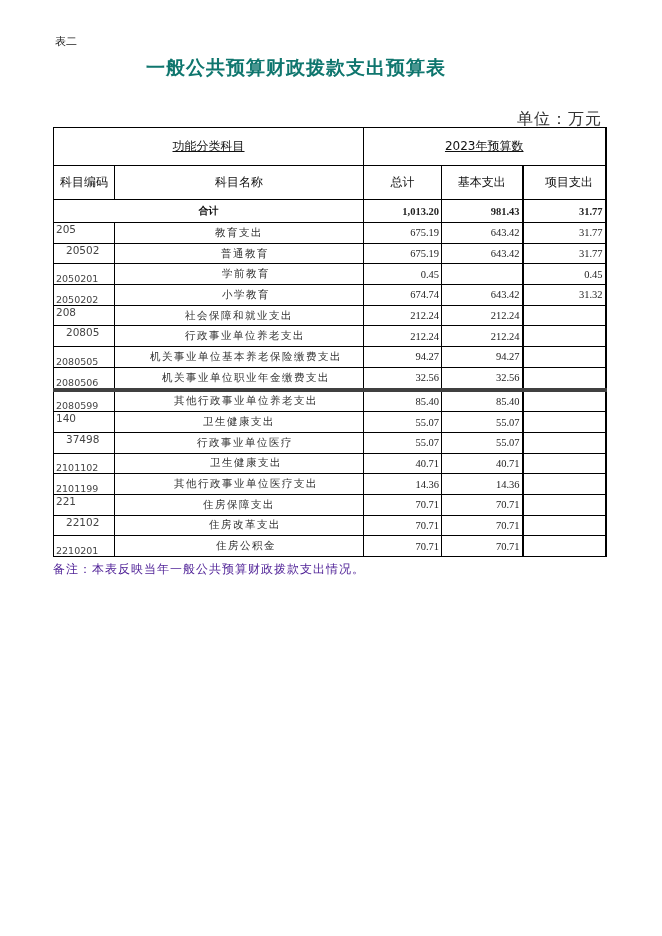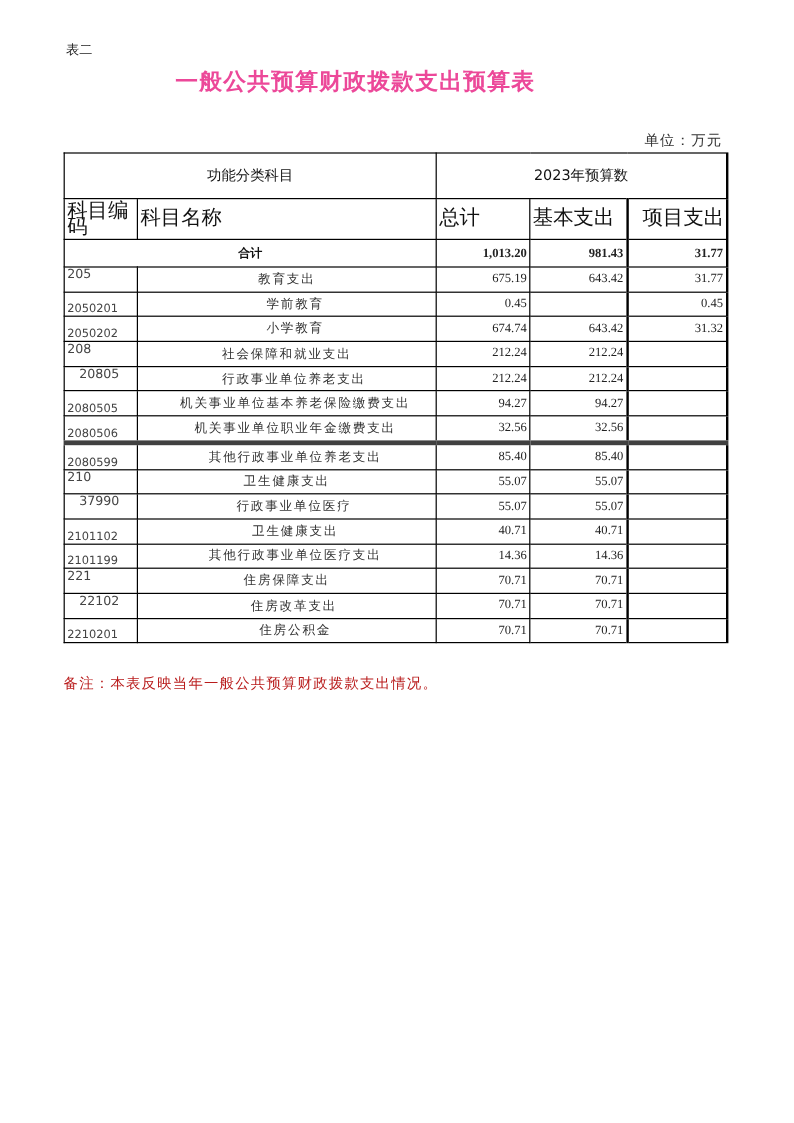--- a/index.html
+++ b/index.html
@@ -1,36 +1,36 @@
 <!DOCTYPE html>
 <html><head>
 <meta charset="utf-8">
 <style>
   html, body { margin: 0; padding: 0; background: #ffffff; }
   body { width: 662px; height: 936px; position: relative; overflow: hidden; font-family: "DejaVu Serif", serif; color: #111; }
   .label-top { position: absolute; left: 55px; top: 34px; font-size: 11px; color: #222; }
-  .title { position: absolute; left: 0; width: 592px; top: 55px; text-align: center; font-size: 19px; font-weight: bold; letter-spacing: 1px; color: #ec4899; font-family: "DejaVu Serif", serif; }
-  .unit { position: absolute; right: 60px; top: 109px; font-size: 12px; color: #333; letter-spacing: 1px; }
+  .title { position: absolute; left: 0; width: 592px; top: 55px; text-align: center; font-size: 19px; font-weight: bold; letter-spacing: 1px; color: #0f766e; font-family: "DejaVu Serif", serif; }
+  .unit { position: absolute; right: 60px; top: 109px; font-size: 16px; color: #333; letter-spacing: 1px; }
   table { position: absolute; left: 53px; top: 127px; border-collapse: collapse; table-layout: fixed; width: 552px; }
   td { border: 1px solid #000; padding: 0 2px; overflow: hidden; white-space: nowrap; }
   .outer-right { border-right: 2px solid #000; }
-  .h1 td { height: 37px; text-align: center; font-family: "DejaVu Sans", sans-serif; font-size: 12px; }
-  .h2 td { height: 33px; text-align: left; font-family: "DejaVu Sans", sans-serif; font-size: 17px; line-height: 13px; }
+  .h1 td { height: 37px; text-align: center; font-family: "DejaVu Sans", sans-serif; font-size: 12px; text-decoration: underline; }
+  .h2 td { height: 33px; text-align: center; font-family: "DejaVu Sans", sans-serif; font-size: 12px; line-height: 13px; }
   .total td { height: 22px; font-size: 10.5px; font-weight: bold; margin-top: 40px; }
   .row td { height: 19.7px; font-size: 10.5px; }
   .num { text-align: right; font-family: "Liberation Serif", serif; color: #222; }
   .code { font-family: "DejaVu Sans", sans-serif; font-size: 10px; color: #444; vertical-align: top; }
   .code.lvl3 { vertical-align: bottom; font-size: 9.5px; }
   .name { font-size: 10px; color: #333; letter-spacing: 1.5px; text-align: center; }
   .indent1 { padding-left: 14px; }
   .indent2 { padding-left: 16px; }
   .code.indent1 { padding-left: 12px; }
   .thick-top td { border-top: 4px solid #404040; }
   .col-proj { border-left: 2px solid #000; padding-left: 12px; }
-  .note { position: absolute; left: 53px; top: 561px; font-size: 12px; color: #b91c1c; letter-spacing: 1px; }
+  .note { position: absolute; left: 53px; top: 561px; font-size: 12px; color: #4c1d95; letter-spacing: 1px; }
 </style>
 </head>
 <body>
 
 <div class="label-top">表二</div>
 <div class="title">一般公共预算财政拨款支出预算表</div>
 <div class="unit">单位：万元</div>
 
 <table>
   <colgroup>
@@ -54,20 +54,27 @@
     </tr>
     <tr class="total">
       <td colspan="2" style="text-align:center; font-family:'DejaVu Sans',sans-serif; font-size:10px;">合计</td>
       <td class="num">1,013.20</td>
       <td class="num">981.43</td>
       <td class="num col-proj outer-right">31.77</td>
     </tr>
   <tr class="row">
         <td class="code">205</td>
         <td class="name">教育支出</td>
+        <td class="num">675.19</td>
+        <td class="num">643.42</td>
+        <td class="num col-proj outer-right">31.77</td>
+      </tr>
+      <tr class="row">
+        <td class="code indent1">20502</td>
+        <td class="name indent1">普通教育</td>
         <td class="num">675.19</td>
         <td class="num">643.42</td>
         <td class="num col-proj outer-right">31.77</td>
       </tr>
       <tr class="row">
         <td class="code lvl3">2050201</td>
         <td class="name indent2">学前教育</td>
         <td class="num">0.45</td>
         <td class="num"></td>
         <td class="num col-proj outer-right">0.45</td>
@@ -108,28 +115,28 @@
         <td class="num col-proj outer-right"></td>
       </tr>
       <tr class="row thick-top">
         <td class="code lvl3">2080599</td>
         <td class="name indent2">其他行政事业单位养老支出</td>
         <td class="num">85.40</td>
         <td class="num">85.40</td>
         <td class="num col-proj outer-right"></td>
       </tr>
       <tr class="row">
-        <td class="code">210</td>
+        <td class="code">140</td>
         <td class="name">卫生健康支出</td>
         <td class="num">55.07</td>
         <td class="num">55.07</td>
         <td class="num col-proj outer-right"></td>
       </tr>
       <tr class="row">
-        <td class="code indent1">37990</td>
+        <td class="code indent1">37498</td>
         <td class="name indent1">行政事业单位医疗</td>
         <td class="num">55.07</td>
         <td class="num">55.07</td>
         <td class="num col-proj outer-right"></td>
       </tr>
       <tr class="row">
         <td class="code lvl3">2101102</td>
         <td class="name indent2">卫生健康支出</td>
         <td class="num">40.71</td>
         <td class="num">40.71</td>

